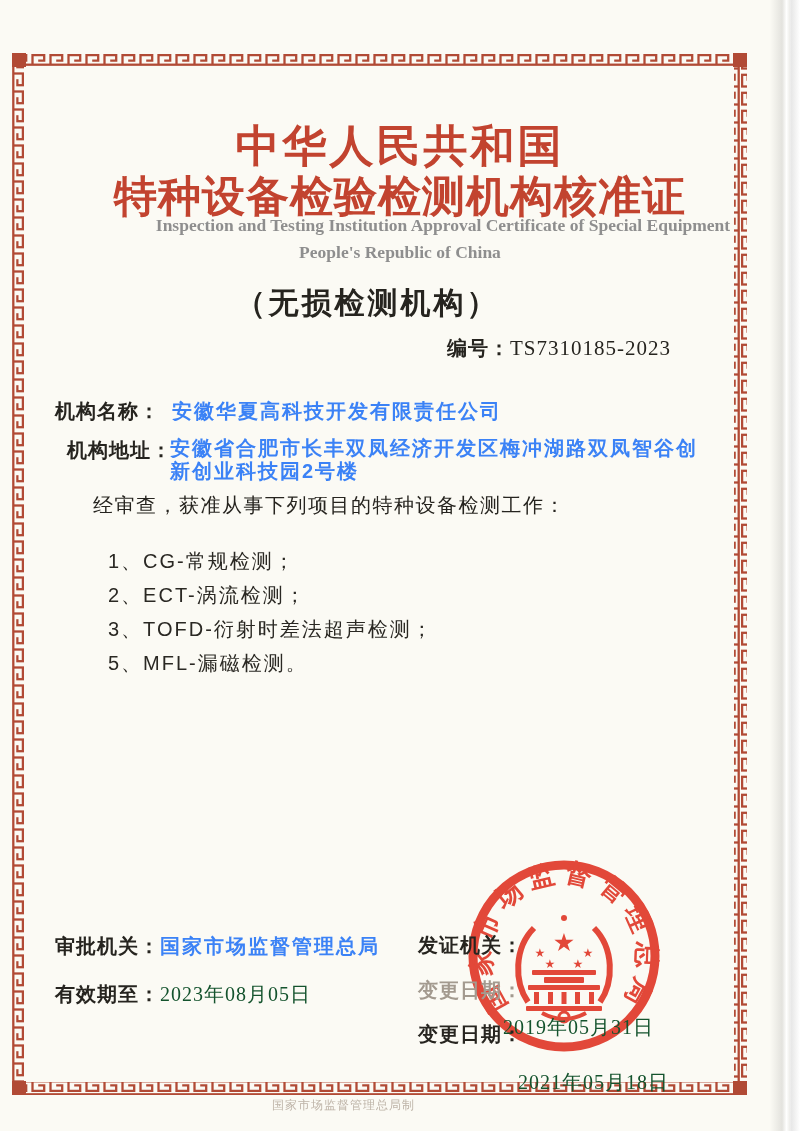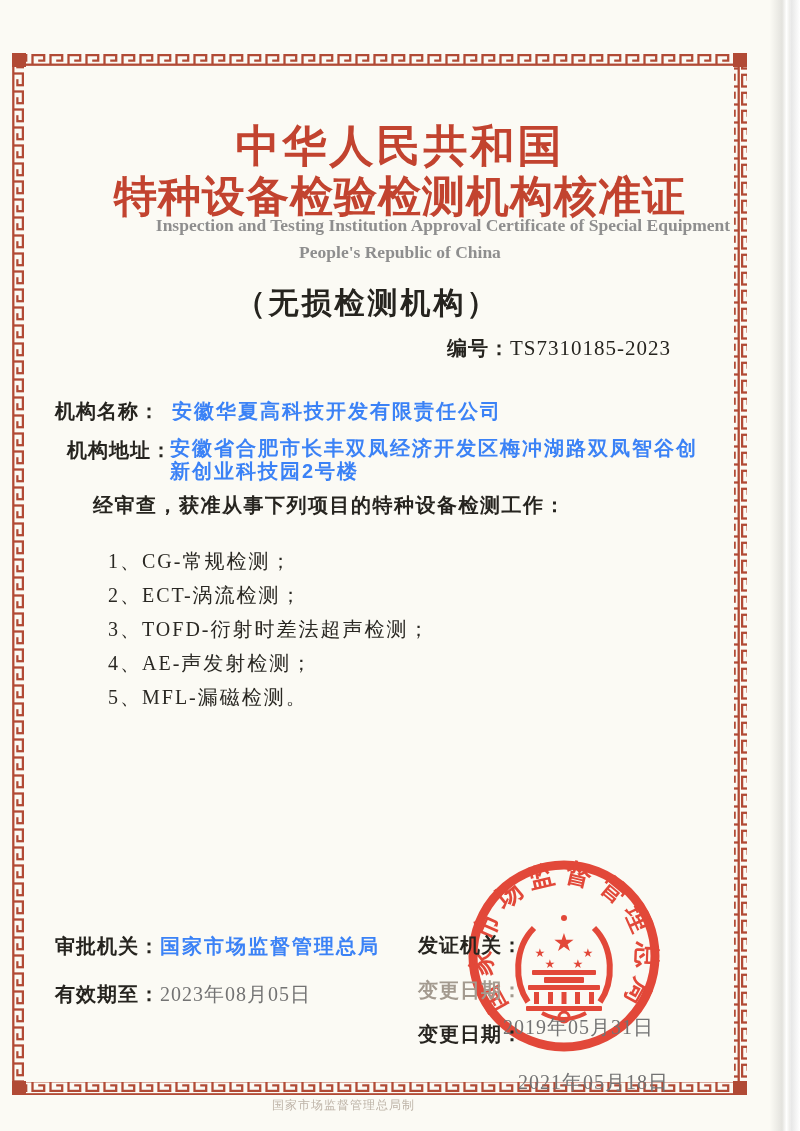--- a/index.html
+++ b/index.html
@@ -17,25 +17,25 @@
       font-family:"Liberation Serif",serif;font-size:17.5px;}
   .e1{top:215px;margin-left:43px;}
   .e2{top:242px;}
   .subtype{top:283px;left:0;width:709px;text-align:center;text-indent:26px;
       font-size:30px;font-weight:600;letter-spacing:3px;color:#26241f;}
   .serial{top:335px;left:447px;font-size:21px;color:#26241f;}
   .serial .val{font-family:"Liberation Serif",serif;letter-spacing:1px;}
   .lbl{font-size:20px;font-weight:600;letter-spacing:1px;color:#26241f;}
   .val20{font-size:20px;font-weight:600;letter-spacing:2px;color:#3b82f6;}
   .addr-val{width:528px;line-height:23px;}
-  .intro{top:492px;left:93px;font-size:20px;font-weight:700;letter-spacing:1.5px;color:#26241f;}
-  .items{top:549px;left:108px;font-family:Liberation Serif, serif;}
+  .intro{top:492px;left:93px;font-size:20px;font-weight:400;letter-spacing:1.5px;color:#26241f;}
+  .items{top:549px;left:108px;}
   .cert-item{height:34px;line-height:24px;font-size:20px;letter-spacing:2px;
       font-weight:500;color:#2a2823;}
-  .date-val{font-size:20px;font-weight:500;letter-spacing:1px;color:#737373;
+  .date-val{font-size:20px;font-weight:500;letter-spacing:1px;color:#14532d;
       font-family:"Liberation Serif",serif;}
   .lbl-faded{color:#a39a8f;}
   .made-by{top:1097px;left:272px;font-size:12px;letter-spacing:1px;color:#beb4a8;}
   .txt{z-index:5;}
   .seal-wrap{left:458px;top:850px;width:212px;height:212px;z-index:3;
       opacity:0.93;mix-blend-mode:multiply;}
   .border-wrap{left:12px;top:53px;z-index:1;}
 </style>
 </head>
 <body>
@@ -88,21 +88,20 @@
 
   <div class="abs lbl txt" style="top:437px;left:67px;">机构地址：</div>
   <div class="abs val20 addr-val txt" style="top:437px;left:170px;">安徽省合肥市长丰双凤经济开发区梅冲湖路双凤智谷创新创业科技园2号楼</div>
 
   <div class="abs intro txt">经审查，获准从事下列项目的特种设备检测工作：</div>
 
   <div class="abs items txt">
     <div class="cert-item">1、CG-常规检测；</div>
     <div class="cert-item">2、ECT-涡流检测；</div>
     <div class="cert-item">3、TOFD-衍射时差法超声检测；</div>
-    <div class="cert-item">4、AE-声发射检测；</div>
     <div class="cert-item">5、MFL-漏磁检测。</div>
   </div>
 
   <svg class="abs seal-wrap" viewBox="0 0 212 212">
     <circle cx="106" cy="106" r="91" fill="none" stroke="#e43b2c" stroke-width="9"></circle>
     <defs>
       <path id="sealArc" d="M 53.7 158.3 A 74 74 0 1 1 158.3 158.3" fill="none"></path>
     </defs>
     <text font-size="26" font-weight="bold" fill="#e43b2c" letter-spacing="8" style="font-family:'Liberation Sans',sans-serif;">
       <textPath href="#sealArc" startOffset="50%" text-anchor="middle">国家市场监督管理总局</textPath>

